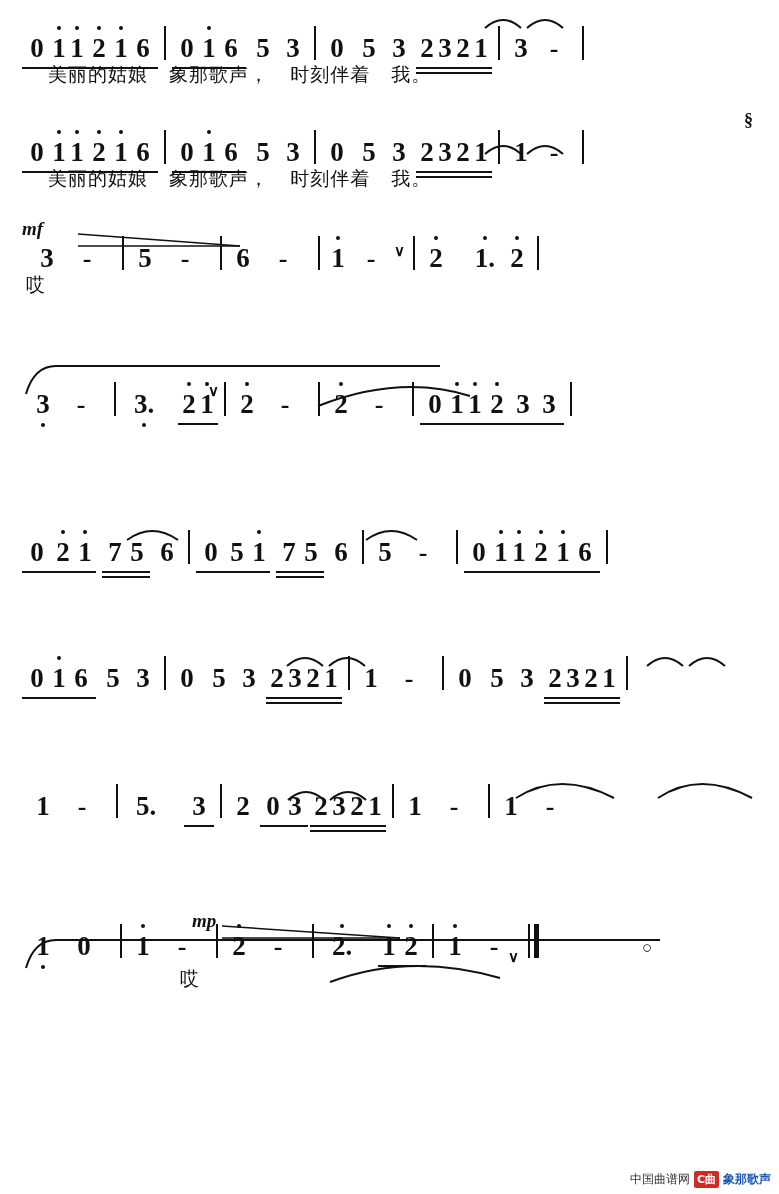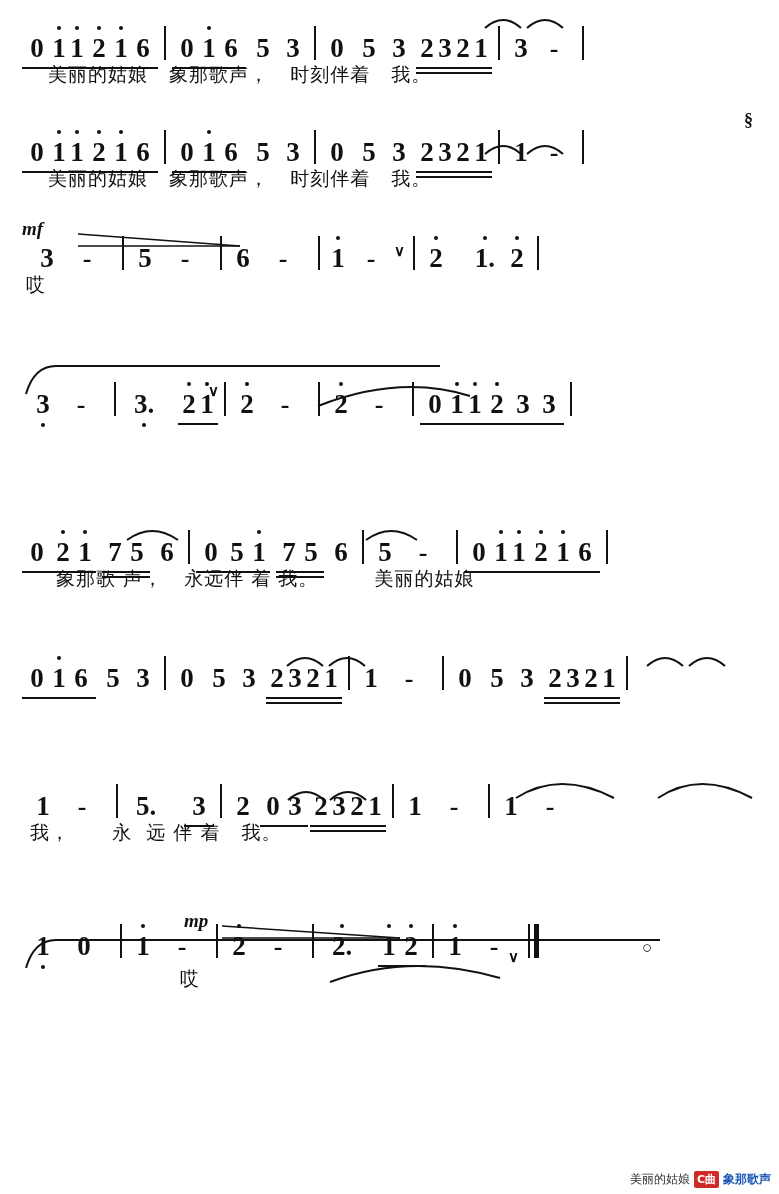--- a/index.html
+++ b/index.html
@@ -322,23 +322,20 @@
       <span class="n dash" style="width:50px">-</span>
       <span class="bar"></span>
       <span class="n beam1" style="width:26px">0</span>
       <span class="n beam1 up" style="width:18px">1</span>
       <span class="n beam1 up" style="width:18px">1</span>
       <span class="n beam1 up" style="width:26px">2</span>
       <span class="n beam1 up" style="width:18px">1</span>
       <span class="n beam1" style="width:26px">6</span>
       <span class="bar"></span>
     </div>
-    <div class="lyric-row">
-      <span style="left:56px;top:0">象那歌 声，   永远伴 着 我。        美丽的姑娘</span>
-    </div>
     <svg class="overlay" style="height:126px;">
       <path d="M127,40 Q152,22 178,40" stroke="#111" stroke-width="2" fill="none"></path>
       <path d="M366,40 Q391,22 417,40" stroke="#111" stroke-width="2" fill="none"></path>
     </svg>
   </div>
 
   <div class="system" style="height:128px;">
     <div class="notes-row" style="height:66px;padding-top:28px;">
       <span class="n beam1" style="width:26px">0</span>
       <span class="n beam1 up" style="width:18px">1</span>
@@ -389,33 +386,30 @@
       <span class="n beam1 beam2" style="width:18px">3</span>
       <span class="n beam1 beam2" style="width:18px">2</span>
       <span class="n beam1 beam2" style="width:18px">1</span>
       <span class="bar"></span>
       <span class="n" style="width:26px">1</span>
       <span class="n dash" style="width:52px">-</span>
       <span class="bar"></span>
       <span class="n" style="width:26px">1</span>
       <span class="n dash" style="width:52px">-</span>
     </div>
-    <div class="lyric-row">
-      <span style="left:30px;top:0">我，      永  远 伴 着   我。</span>
-    </div>
     <svg class="overlay" style="height:136px;">
       <path d="M288,46 Q306,30 324,46" stroke="#111" stroke-width="2" fill="none"></path>
       <path d="M330,46 Q348,30 366,46" stroke="#111" stroke-width="2" fill="none"></path>
       <path d="M516,44 Q560,16 614,44" stroke="#111" stroke-width="2" fill="none"></path>
       <path d="M658,44 Q700,16 752,44" stroke="#111" stroke-width="2" fill="none"></path>
     </svg>
   </div>
 
   <div class="system" style="height:150px;">
-    <div class="dyn" style="left:184px;top:20px;">mp</div>
+    <div class="dyn" style="left:192px;top:20px;">mp</div>
     <svg class="overlay" style="height:150px;">
       <path d="M222,36 L400,48" stroke="#111" stroke-width="1.5" fill="none"></path>
       <path d="M222,48 L400,48" stroke="#111" stroke-width="1.5" fill="none"></path>
       <path d="M26,78 Q34,50 56,50 L660,50" stroke="#111" stroke-width="2" fill="none"></path>
       <path d="M330,92 Q410,62 500,88" stroke="#111" stroke-width="2" fill="none"></path>
     </svg>
     <div class="notes-row" style="height:70px;padding-top:48px;">
       <span class="n dn" style="width:26px;margin-left:6px">1</span>
       <span class="n" style="width:56px">0</span>
       <span class="bar"></span>
@@ -435,18 +429,18 @@
       <span class="bar thick" style="margin-left:-4px"></span>
     </div>
     <div class="mark" style="left:508px;top:58px;font-size:15px;font-weight:700;">∨</div>
     <div class="mark" style="left:642px;top:48px;font-size:17px;">○</div>
     <div class="lyric-row">
       <span style="left:180px;top:6px">哎</span>
     </div>
   </div>
 
   <div class="footer">
-    <span>美丽的姑娘</span>
+    <span>中国曲谱网</span>
     <span class="logo">C曲</span>
     <span class="site">象那歌声</span>
   </div>
 
 </div>
 
 </body></html>

